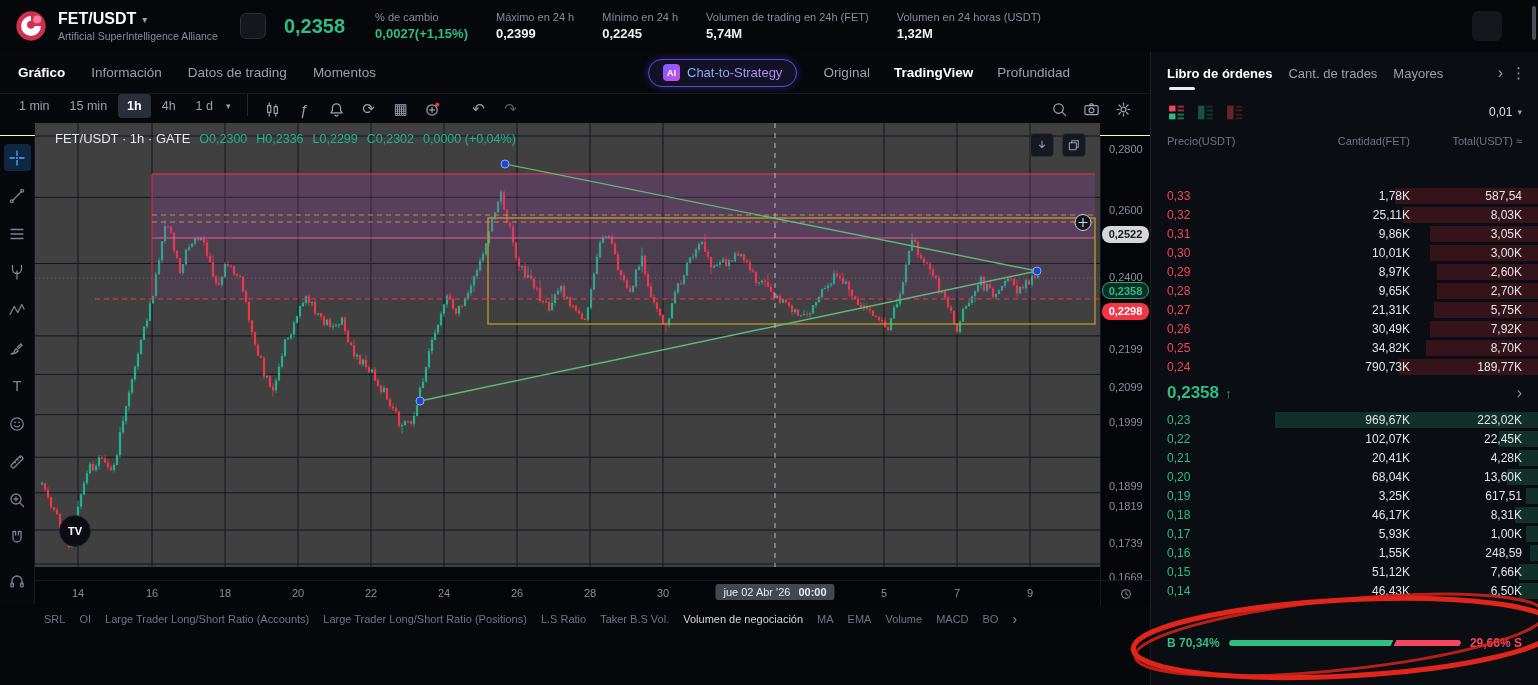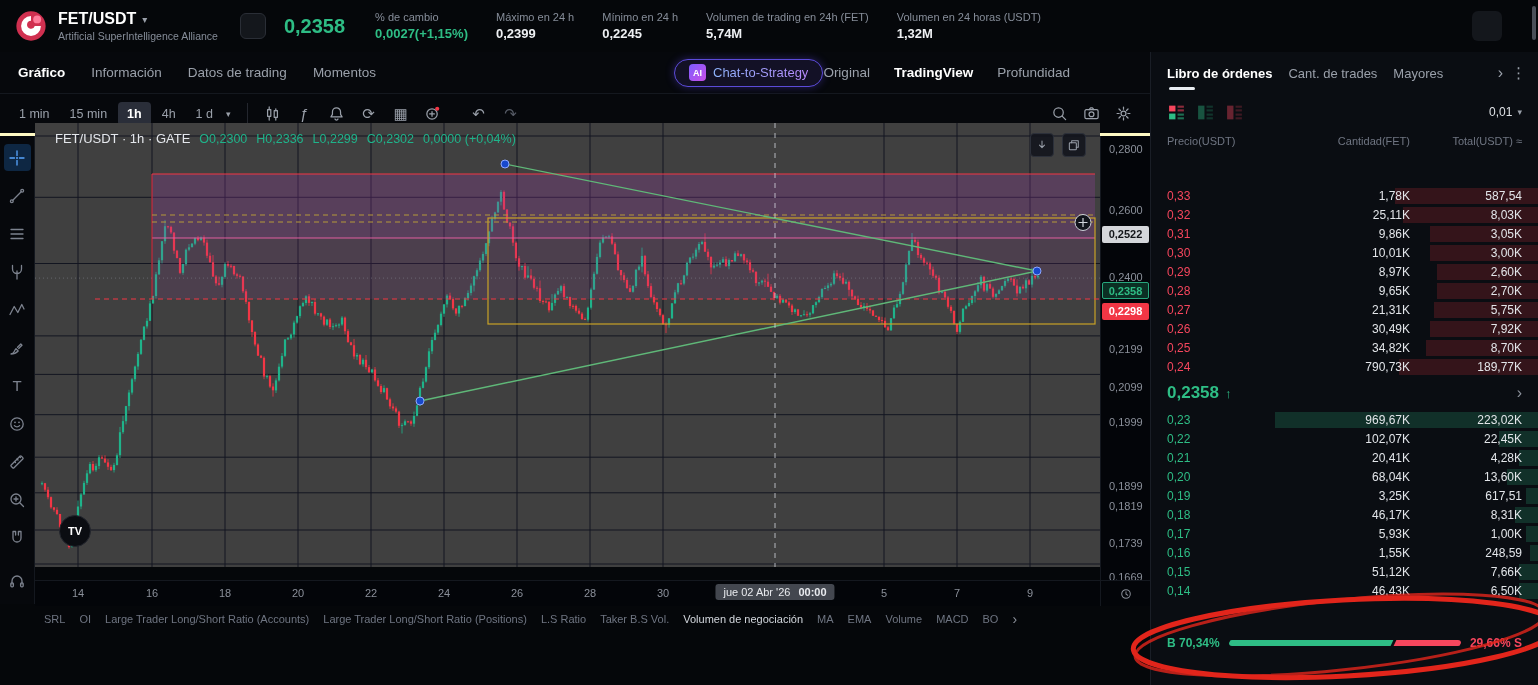--- a/index.html
+++ b/index.html
@@ -24,27 +24,27 @@
   .newsbtn{margin-left:auto;margin-right:36px;width:30px;height:30px;border-radius:6px;background:#14171c;color:#c2c7cf;display:flex;align-items:center;justify-content:center}
   .vscroll{position:absolute;right:2px;top:6px;width:4px;height:34px;border-radius:2px;background:#4a4f58;z-index:20}
 
   
   .tabsrow{position:absolute;left:0;top:52px;width:1150px;height:42px;display:flex;align-items:center;padding:0 12px 0 18px;box-sizing:border-box;border-bottom:1px solid #14181f;background:#06080c}
   .ntab{color:#9aa0aa;font-size:13.5px;margin-right:26px;white-space:nowrap}
   .ntab.on{color:#fff;font-weight:bold}
   .aibtn{display:flex;align-items:center;gap:7px;height:28px;padding:12px 14px;border-radius:14px;background:#131126;border:1px solid #5b4bd9;box-shadow:0 0 9px rgba(104,78,255,.35);margin-left:auto}
   .aiicon{width:17px;height:17px;border-radius:4px;background:linear-gradient(135deg,#7c5cff,#c94fe8);color:#fff;font-size:9px;font-weight:bold;display:flex;align-items:center;justify-content:center}
   .ailabel{font-size:13px;font-weight:normal;background:linear-gradient(90deg,#8fb6ff,#b98bff);-webkit-background-clip:text;background-clip:text;color:transparent;white-space:nowrap}
-  .charttabs{display:flex;gap:24px}
+  .charttabs{margin-left:26px;display:flex;gap:24px}
   .ctab{color:#9aa0aa;font-size:13.5px;white-space:nowrap}
   .ctab.on{color:#fff;font-weight:bold}
   .ticon{width:26px;height:26px;color:#9aa0aa;display:flex;align-items:center;justify-content:center;margin-left:8px}
 
   
-  .ctoolbar{position:absolute;left:0;top:94px;width:1150px;height:42px;display:flex;align-items:center;padding:0 10px;box-sizing:border-box;border-bottom:3px solid #fef9c3;background:#06080c}
+  .ctoolbar{position:absolute;left:0;top:94px;width:1150px;height:42px;display:flex;align-items:flex-start;padding:0 10px;box-sizing:border-box;border-bottom:1px solid #fef9c3;background:#06080c}
   .iv{font-size:12.5px;color:#9aa0aa;padding:5px 9px;border-radius:4px;margin-right:2px;white-space:nowrap}
   .iv.on{background:#2a2e39;color:#fff;font-weight:bold}
   .ivcaret{color:#9aa0aa;font-size:9px;margin:0 6px 0 2px}
   .sep{width:1px;height:22px;background:#23262e;margin:0 10px}
   .tbtn{width:30px;height:30px;display:flex;align-items:center;justify-content:center;color:#9aa0aa;font-size:15px;margin-right:2px}
   .tbtn .ic svg{width:17px;height:17px}
   .hist{margin-left:14px}
   .dimg{color:#565b66}
   .tspacer{flex:1}
 
@@ -61,21 +61,21 @@
   .lg-title{color:#e4e7ec;font-size:13px}
   .lg-val{color:#1fb38a;font-size:12.5px}
   .plotbtns{position:absolute;right:14px;top:10px;display:flex;gap:8px}
   .plotbtns button{width:24px;height:24px;border:1px solid #2c303a;border-radius:4px;background:rgba(16,19,27,.85);color:#9aa0aa;display:flex;align-items:center;justify-content:center}
   .plotbtns svg{width:14px;height:14px}
   .tvlogo{position:absolute;left:24px;bottom:20px;width:30px;height:30px;border-radius:50%;background:#0b0d12;border:1px solid #23262e;color:#fff;font-weight:bold;font-size:11px;display:flex;align-items:center;justify-content:center}
 
   
   .paxis{position:absolute;left:1100px;top:136px;width:50px;height:444px;background:#030509;border-left:1px solid #14181f;font-size:11px;color:#8b909a;box-sizing:border-box}
   .plabel{position:absolute;left:8px;white-space:nowrap}
-  .ptag{position:absolute;left:1px;width:47px;box-sizing:border-box;text-align:center;font-size:11px;height:17px;line-height:16px;border-radius:2px;font-weight:bold}
+  .ptag{position:absolute;left:1px;width:47px;box-sizing:border-box;text-align:center;font-size:11px;height:17px;line-height:16px;border-radius:8px;font-weight:bold}
   .ptag.plain{background:#d4d6da;color:#14161a}
   .ptag.green{background:#0b2f24;color:#3ddfa9;border:1px solid #27a77d}
   .ptag.red{background:#f23645;color:#fff}
 
   
   .taxis{position:absolute;left:35px;top:580px;width:1065px;height:26px;background:#030509;border-top:1px solid #14181f;color:#8b909a;font-size:11px;box-sizing:border-box}
   .tlabel{position:absolute;top:6px;transform:translateX(-50%)}
   .thigh{position:absolute;top:3px;transform:translateX(-50%);background:#43474f;color:#e8eaee;font-size:11px;padding:2px 8px;border-radius:3px;white-space:nowrap;display:flex;gap:8px;align-items:center}
   .thigh .tt{font-weight:bold}
   .axcorner{position:absolute;left:1100px;top:580px;width:50px;height:26px;display:flex;align-items:center;justify-content:center;color:#8b909a;border-top:1px solid #14181f;border-left:1px solid #14181f;background:#030509;box-sizing:border-box}

